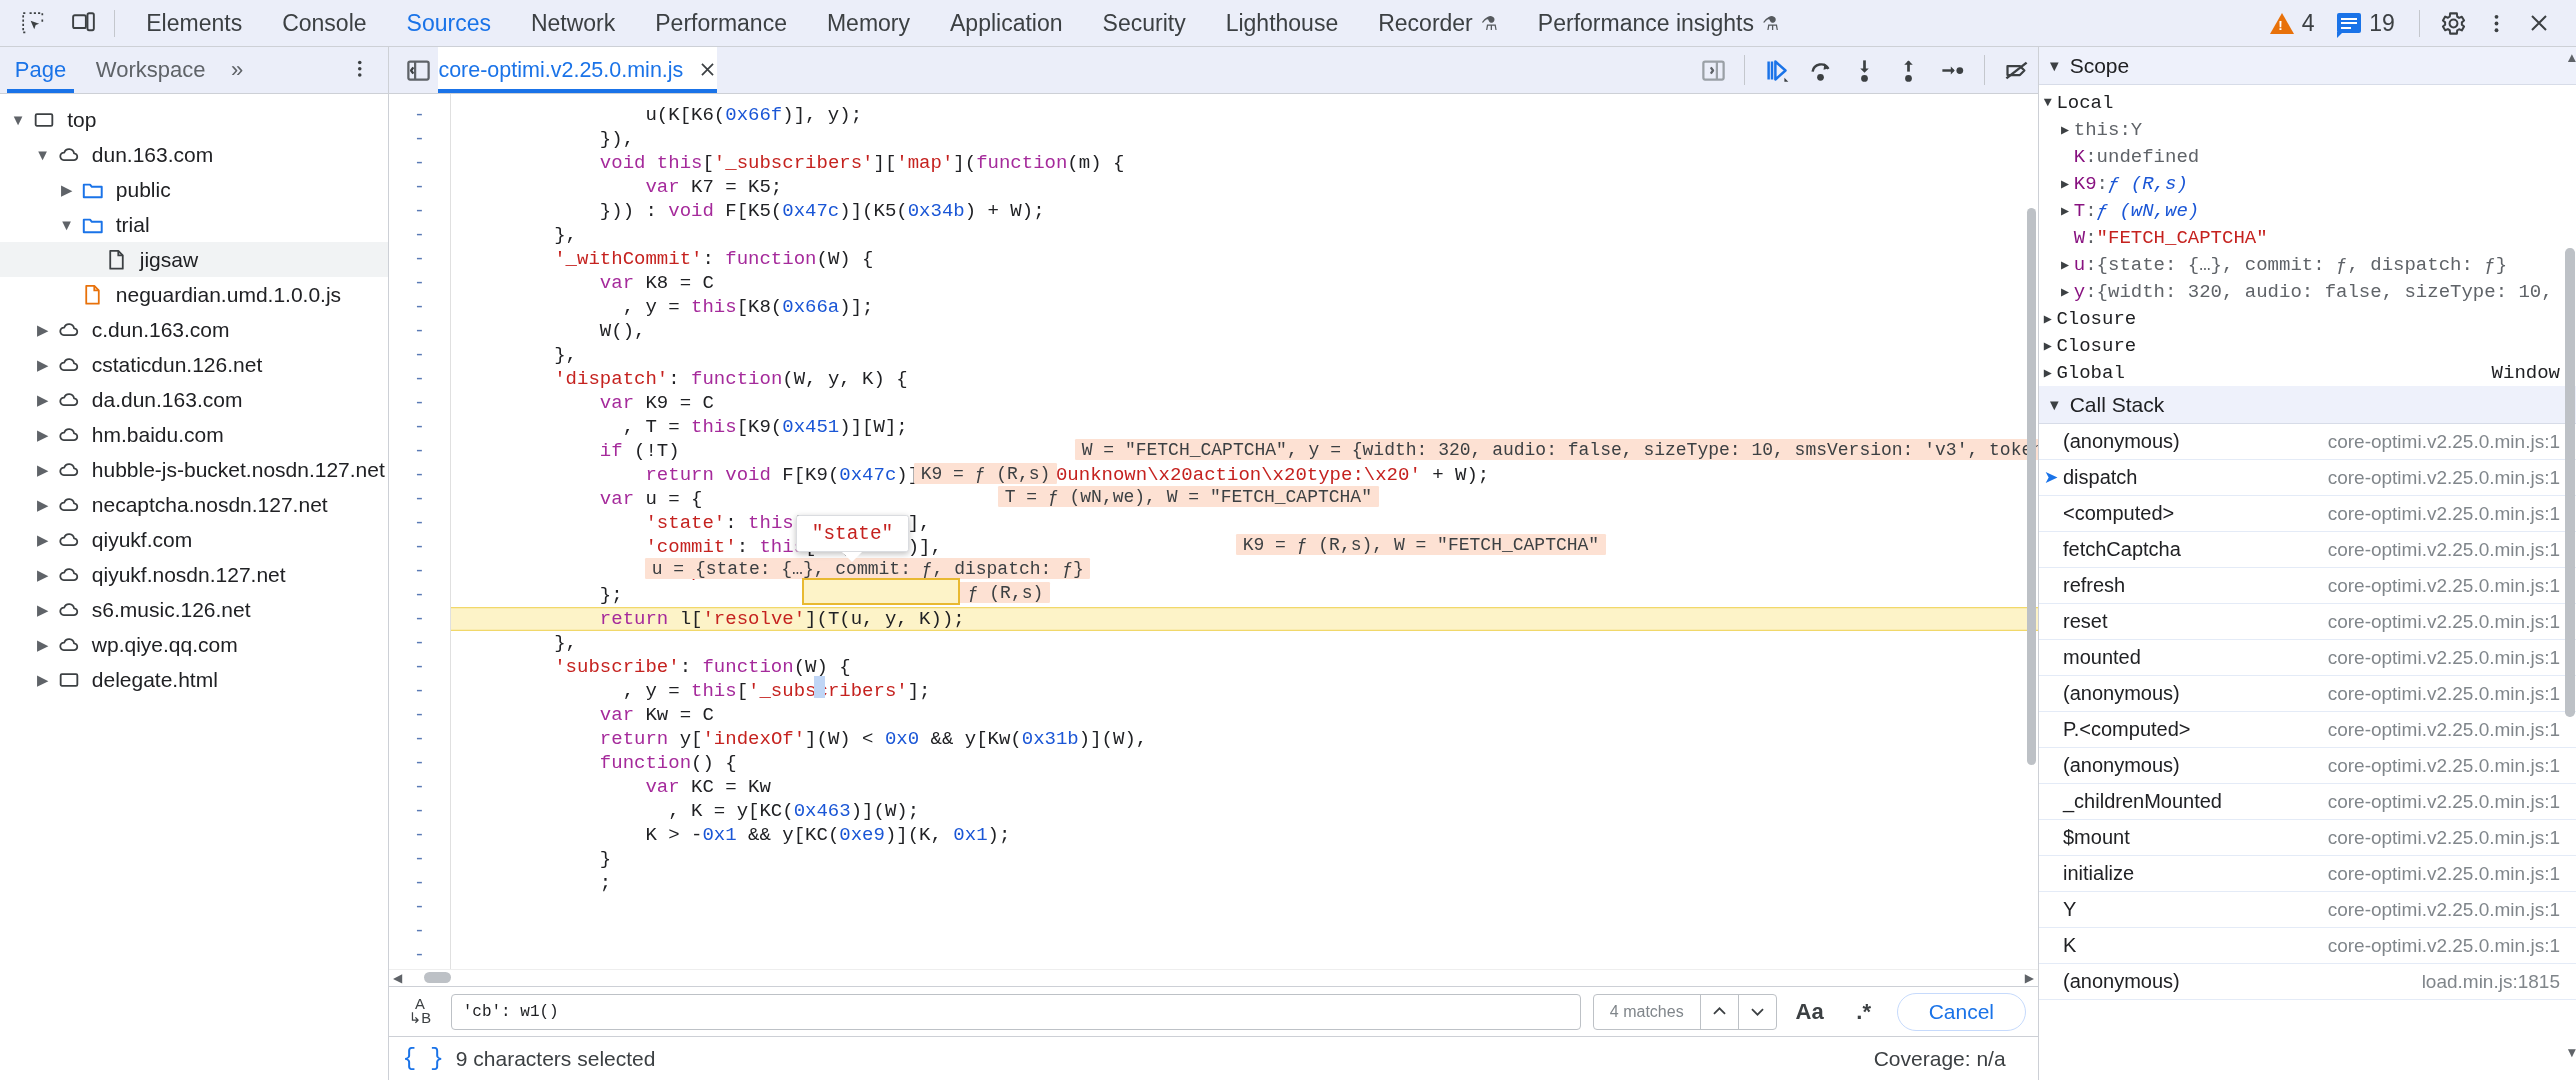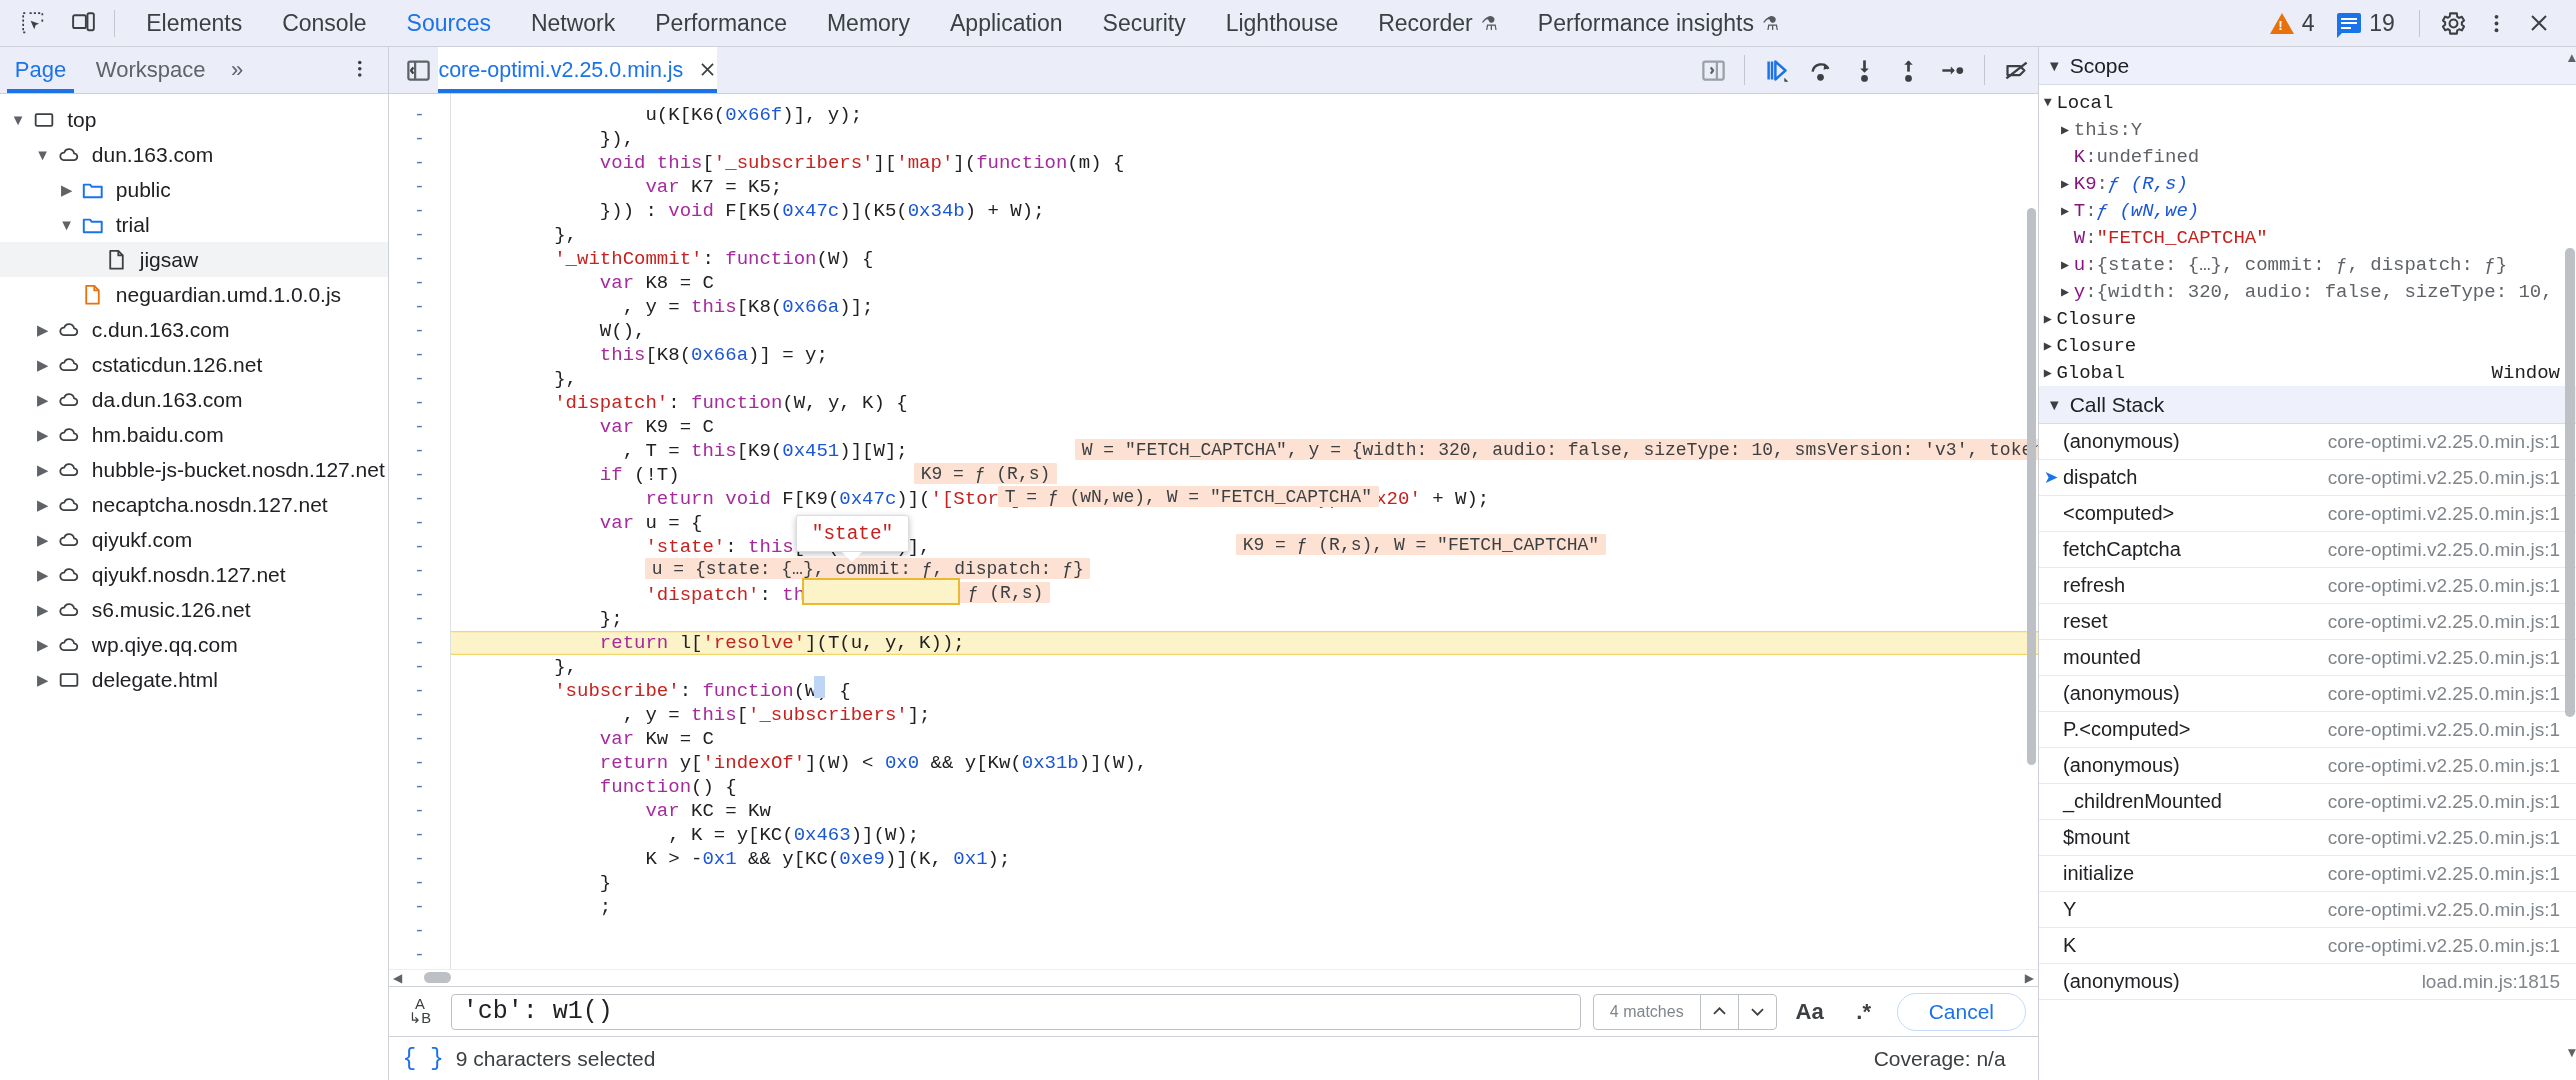--- a/index.html
+++ b/index.html
@@ -90,21 +90,21 @@
   .hscroll .thumb{ position:absolute; left:17.4px; top:2.7px; height:10.7px; width:27px; background:#bdc1c6; border-radius:5.4px;}
   .hscroll .arr{ width:17.4px; text-align:center; font-size:12px; color:#5f6368; cursor:pointer;}
 
   .vscroll-code{position:absolute;right:0;top:0;width:13.4px;height:100%;}
   .vscroll-code .thumb{position:absolute;right:2px;top:114px;width:9.4px;height:557px;background:#bdc1c6;border-radius:4.7px;}
 
   
   .searchbar{ height:50px; min-height:50px; background:#fff; border-top:0.7px solid #cdd0d6; display:flex; align-items:center; padding:0 12px; gap:12px;}
   .srch-ico{ width:38px;height:38px;display:flex;flex-direction:column;align-items:center;justify-content:center;color:#3c4043;font-size:14.8px;line-height:13.4px;}
   .srch-input{ flex:1; height:36px; border:0.7px solid #bdc1c6; border-radius:4px; display:flex; align-items:center; padding:0 10.7px;
-               font-family:"Liberation Mono", monospace; font-size:25px; color:#202124; cursor:text;}
+               font-family:"Liberation Mono", monospace; font-size:16px; color:#202124; cursor:text;}
   .matchbox{ display:flex; align-items:center; height:36px; border:0.7px solid #bdc1c6; border-radius:4px; overflow:hidden;}
   .matchcount{ font-size:16px; color:#80868b; padding:0 16px; }
   .mbtn{ width:38px; height:36px; display:flex; align-items:center; justify-content:center; border-left:0.7px solid #bdc1c6; cursor:pointer; font-size:20px; color:#3c4043;}
   .togbtn{ width:42px;height:38px;display:flex;align-items:center;justify-content:center;font-size:22px;color:#3c4043;cursor:pointer;font-weight:bold;}
   .cancelbtn{ height:38px; padding:0 31px; border:0.7px solid #c6dafc; border-radius:19px; display:flex; align-items:center; justify-content:center;
               color:#1a73e8; font-size:21px; cursor:pointer; background:#fff;}
 
   
   .statusbar{ height:44px; min-height:44px; background:#fff; border-top:0.7px solid #cdd0d6; display:flex; align-items:center; padding:0 13.4px; gap:12px;}
   .brace{ color:#1a73e8; font-size:23px; font-family:"Liberation Mono", monospace; cursor:pointer;}
@@ -512,21 +512,20 @@
         <div class="cl">                u(K[K6(<span class="num">0x66f</span>)], y);</div>
             <div class="cl">            }),</div>
             <div class="cl">            <span class="kw2">void</span> <span class="kw2">this</span>[<span class="str">'_subscribers'</span>][<span class="str">'map'</span>](<span class="kw2">function</span>(m) {</div>
             <div class="cl">                <span class="kw2">var</span> K7 = K5;</div>
             <div class="cl">            })) : <span class="kw2">void</span> F[K5(<span class="num">0x47c</span>)](K5(<span class="num">0x34b</span>) + W);</div>
             <div class="cl">        },</div>
             <div class="cl">        <span class="str">'_withCommit'</span>: <span class="kw2">function</span>(W) {</div>
             <div class="cl">            <span class="kw2">var</span> K8 = C</div>
             <div class="cl">              , y = <span class="kw2">this</span>[K8(<span class="num">0x66a</span>)];</div>
             <div class="cl">            W(),</div>
-            <div class="cl">            <span class="kw2">this</span>[K8(<span class="num">0x66a</span>)] = y;</div>
             <div class="cl">        },</div>
             <div class="cl">        <span class="str">'dispatch'</span>: <span class="kw2">function</span>(W, y, K) {</div>
             <div class="cl">            <span class="kw2">var</span> K9 = C</div>
             <div class="cl">              , T = <span class="kw2">this</span>[K9(<span class="num">0x451</span>)][W];</div>
             <div class="cl">            <span class="kw2">if</span> (!T)</div>
             <div class="cl">                <span class="kw2">return</span> <span class="kw2">void</span> F[K9(<span class="num">0x47c</span>)](<span class="str">'[Store]\x20unknown\x20action\x20type:\x20'</span> + W);</div>
             <div class="cl">            <span class="kw2">var</span> u = {</div>
             <div class="cl">                <span class="str">'state'</span>: <span class="kw2">this</span>[K9(<span class="num">0x66f</span>)],</div>
             <div class="cl">                <span class="str">'commit'</span>: <span class="kw2">this</span>[K9(<span class="num">0x473</span>)],</div>
             <div class="cl">                <span class="str">'dispatch'</span>: <span class="kw2">this</span>[K9(<span class="num">0x121</span>)]</div>

